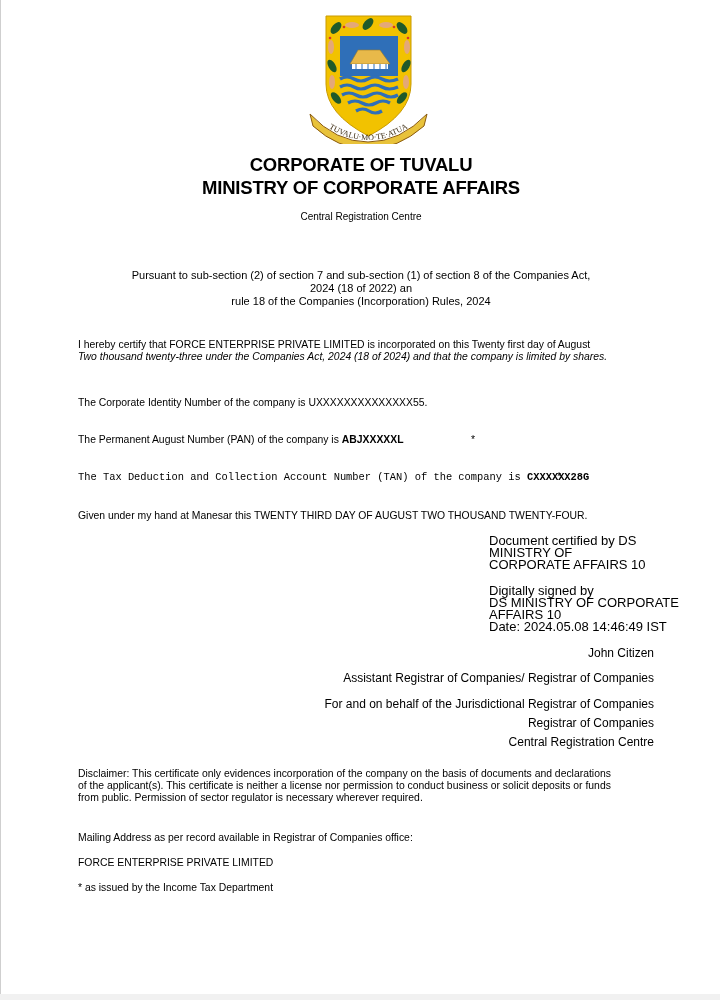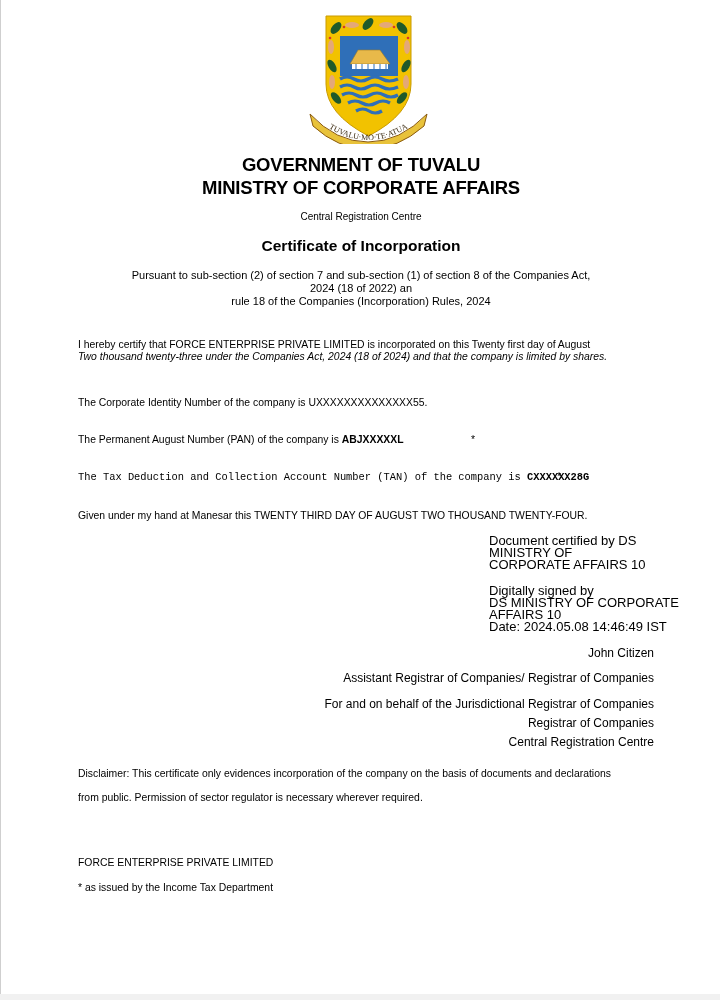--- a/index.html
+++ b/index.html
@@ -82,24 +82,23 @@
       <path d="M50 97 q7 -4 13 0 t13 0"></path>
     </g>
 
     <path d="M4 100 Q30 128 62 128 Q94 128 121 100 L118 112 Q92 135 62 135 Q32 135 7 112 Z" fill="#e8c23a" stroke="#8a5a10" stroke-width="1"></path>
     <path d="M12 106 Q36 126 62 126 Q88 126 113 106" fill="none" stroke="none" id="mottoPath"></path>
     <text font-family="'Liberation Serif', serif" font-size="8" fill="#3a2a10">
       <textPath href="#mottoPath" startOffset="50%" text-anchor="middle">TUVALU·MO·TE·ATUA</textPath>
     </text>
   </svg>
 
-  <div class="center h1" style="top:154px;">GOVERNMENT OF TUVALU</div>
+  <div class="center h1" style="top:154px;">CORPORATE OF TUVALU</div>
   <div class="center h1" style="top:177px;">MINISTRY OF CORPORATE AFFAIRS</div>
   <div class="center small" style="top:211px;">Central Registration Centre</div>
-  <div class="center title" style="top:237px;">Certificate of Incorporation</div>
   <div class="center pursuant" style="top:269px;">Pursuant to sub-section (2) of section 7 and sub-section (1) of section 8 of the Companies Act,</div>
   <div class="center pursuant" style="top:282px;">2024 (18 of 2022) an</div>
   <div class="center pursuant" style="top:295px;">rule 18 of the Companies (Incorporation) Rules, 2024</div>
 
   <div class="txt" style="top:339px;">I hereby certify that FORCE ENTERPRISE PRIVATE LIMITED is incorporated on this Twenty first day of August</div>
   <div class="txt" style="top:351px;font-style:italic;">Two thousand twenty-three under the Companies Act, 2024 (18 of 2024) and that the company is limited by shares.</div>
 
   <div class="txt" style="top:397px;">The Corporate Identity Number of the company is UXXXXXXXXXXXXXX55.</div>
 
   <div class="txt" style="top:434px;">
@@ -123,17 +122,19 @@
   <div class="sig" style="top:609px;">AFFAIRS 10</div>
   <div class="sig" style="top:621px;">Date: 2024.05.08 14:46:49 IST</div>
 
   <div class="right" style="top:648px;">John Citizen</div>
   <div class="right" style="top:673px;">Assistant Registrar of Companies/ Registrar of Companies</div>
   <div class="right" style="top:699px;text-align:right;">For and on behalf of the Jurisdictional Registrar of Companies</div>
   <div class="right" style="top:718px;margin-left:26px;">Registrar of Companies</div>
   <div class="right" style="top:737px;">Central Registration Centre</div>
 
   <div class="txt" style="top:768px;">Disclaimer: This certificate only evidences incorporation of the company on the basis of documents and declarations</div>
+  <div class="txt" style="top:780px;">of the applicant(s). This certificate is neither a license nor permission to conduct business or solicit deposits or funds</div>
   <div class="txt" style="top:792px;">from public. Permission of sector regulator is necessary wherever required.</div>
 
+  <div class="txt" style="top:832px;">Mailing Address as per record available in Registrar of Companies office:</div>
   <div class="txt" style="top:857px;">FORCE ENTERPRISE PRIVATE LIMITED</div>
   <div class="txt" style="top:882px;">* as issued by the Income Tax Department</div>
 </div>
 
 </body></html>

